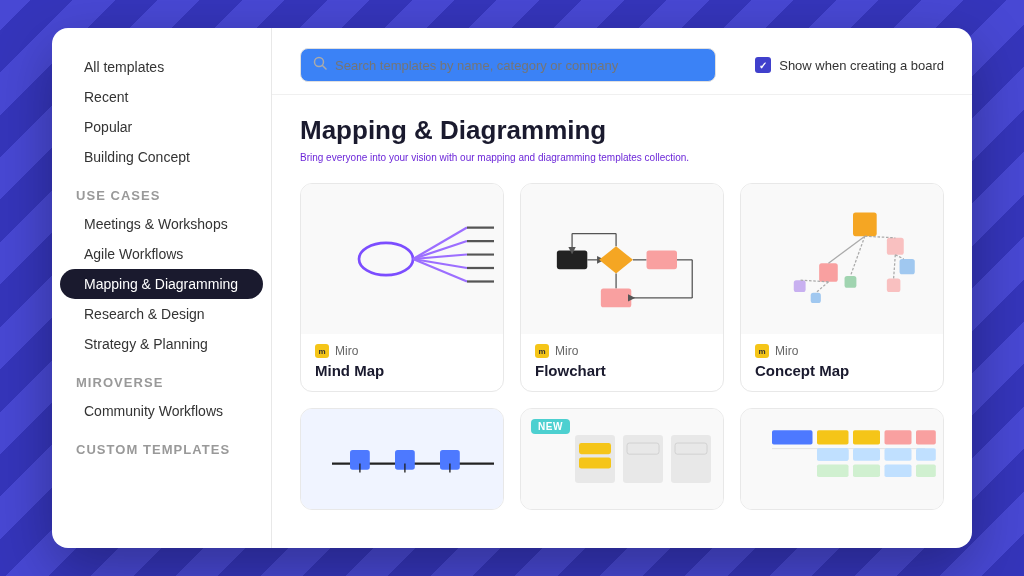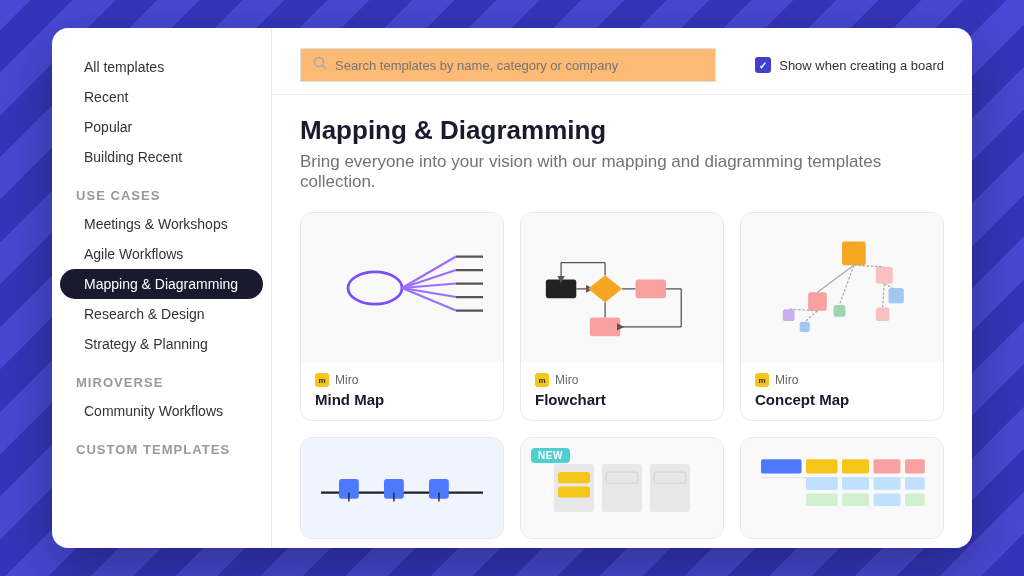--- a/index.html
+++ b/index.html
@@ -72,23 +72,23 @@
     .main-header {
       padding: 20px 28px 12px;
       display: flex;
       align-items: center;
       gap: 16px;
       border-bottom: 1px solid #f0f0f0;
     }
     .search-wrapper {
       display: flex;
       align-items: center;
-      background: #fdba74;
+      background: #3b82f6;
       border: 1px solid #e0e0e0;
-      border-radius: 0;
+      border-radius: 8px;
       padding: 7px 12px;
       flex: 1;
       gap: 8px;
     }
     .search-icon-svg {
       color: #aaa;
       flex-shrink: 0;
     }
     .search-input {
       border: none;
@@ -129,41 +129,41 @@
       padding: 20px 28px;
       overflow-y: auto;
     }
     .section-title {
       font-size: 26px;
       font-weight: 700;
       color: #1a1a2e;
       margin-bottom: 6px;
     }
     .section-desc {
-      font-size: 17px;
-      color: #737373;
+      font-size: 10px;
+      color: #6d28d9;
       margin-bottom: 20px;
     }
     .templates-grid {
       display: grid;
       grid-template-columns: repeat(3, 1fr);
       gap: 16px;
     }
     .template-card {
       border: 1px solid #e8e8e8;
       border-radius: 12px;
       overflow: hidden;
       cursor: pointer;
     }
     .template-preview {
       height: 150px;
       background: #f9f9f9;
       display: flex;
       align-items: center;
-      justify-content: center;
+      justify-content: flex-end;
       position: relative;
     }
     .template-info {
       padding: 10px 14px 12px;
     }
     .template-author {
       display: flex;
       align-items: center;
       gap: 6px;
       font-size: 12px;
@@ -210,21 +210,21 @@
 <body>
 
 <div class="bg-pattern"></div>
 <div class="modal">
 
   <div class="sidebar">
     <div>
       <div class="sidebar-item">All templates</div>
       <div class="sidebar-item">Recent</div>
       <div class="sidebar-item">Popular</div>
-      <div class="sidebar-item">Building Recent</div>
+      <div class="sidebar-item">Building Concept</div>
     </div>
 
     <div class="sidebar-section-label">USE CASES</div>
 
     <div>
       <div class="sidebar-item">Meetings &amp; Workshops</div>
       <div class="sidebar-item">Agile Workflows</div>
       <div class="sidebar-item active">Mapping &amp; Diagramming</div>
       <div class="sidebar-item">Research &amp; Design</div>
       <div class="sidebar-item">Strategy &amp; Planning</div>

